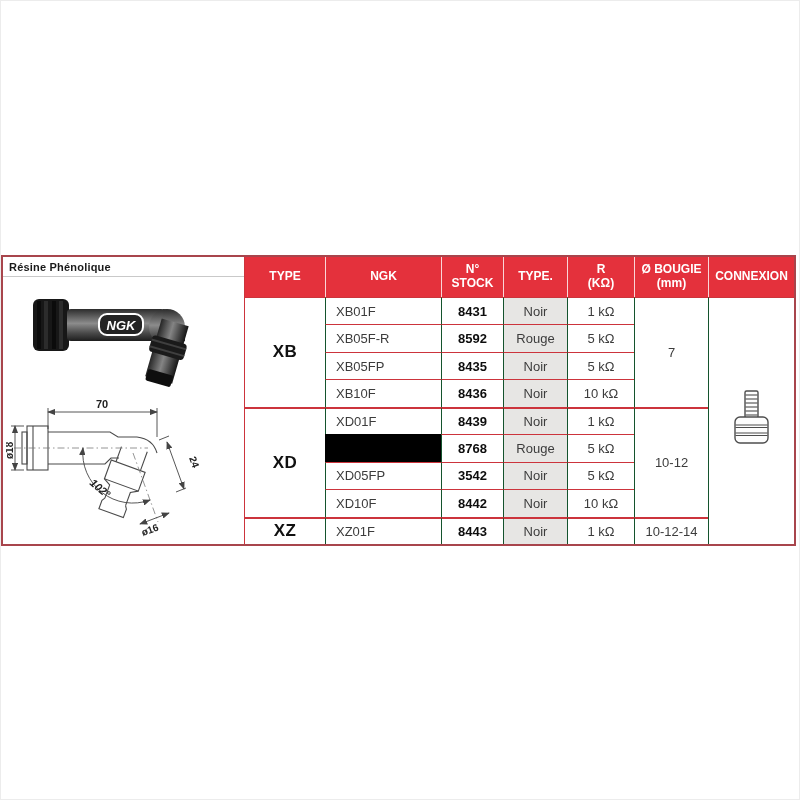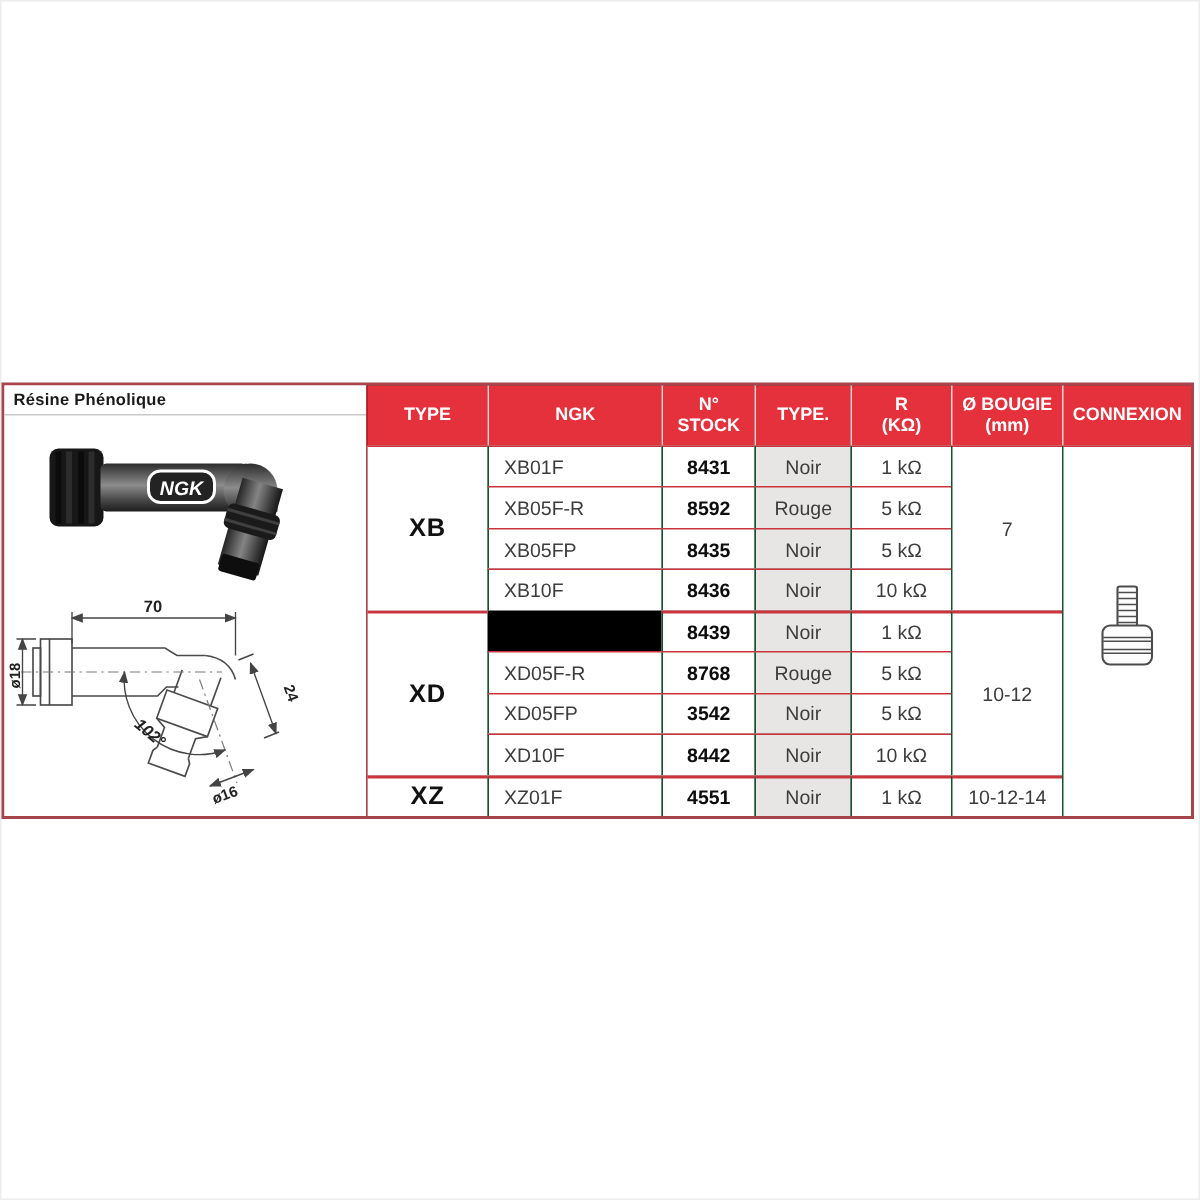--- a/index.html
+++ b/index.html
@@ -183,41 +183,41 @@
     <div class="bc bl ngk-cell" style="grid-area:4/2/5/3">XB05FP</div>
     <div class="bc bl stock-cell" style="grid-area:4/3/5/4">8435</div>
     <div class="bc bl coul-cell" style="grid-area:4/4/5/5">Noir</div>
     <div class="bc bl" style="grid-area:4/5/5/6">5 kΩ</div>
 
     <div class="bc bl ngk-cell" style="grid-area:5/2/6/3">XB10F</div>
     <div class="bc bl stock-cell" style="grid-area:5/3/6/4">8436</div>
     <div class="bc bl coul-cell" style="grid-area:5/4/6/5">Noir</div>
     <div class="bc bl" style="grid-area:5/5/6/6">10 kΩ</div>
 
+    <div class="bc bl ngk-cell gt" style="grid-area:6/2/7/3">XD01F</div>
     <div class="bc bl stock-cell gt" style="grid-area:6/3/7/4">8439</div>
     <div class="bc bl coul-cell gt" style="grid-area:6/4/7/5">Noir</div>
     <div class="bc bl gt" style="grid-area:6/5/7/6">1 kΩ</div>
 
-    <div class="bc bl ngk-cell" style="grid-area:7/2/8/3">XD05F-R</div>
     <div class="bc bl stock-cell" style="grid-area:7/3/8/4">8768</div>
     <div class="bc bl coul-cell" style="grid-area:7/4/8/5">Rouge</div>
     <div class="bc bl" style="grid-area:7/5/8/6">5 kΩ</div>
 
     <div class="bc bl ngk-cell" style="grid-area:8/2/9/3">XD05FP</div>
     <div class="bc bl stock-cell" style="grid-area:8/3/9/4">3542</div>
     <div class="bc bl coul-cell" style="grid-area:8/4/9/5">Noir</div>
     <div class="bc bl" style="grid-area:8/5/9/6">5 kΩ</div>
 
     <div class="bc bl ngk-cell" style="grid-area:9/2/10/3">XD10F</div>
     <div class="bc bl stock-cell" style="grid-area:9/3/10/4">8442</div>
     <div class="bc bl coul-cell" style="grid-area:9/4/10/5">Noir</div>
     <div class="bc bl" style="grid-area:9/5/10/6">10 kΩ</div>
 
     <div class="bc bl ngk-cell gt" style="grid-area:10/2/11/3">XZ01F</div>
-    <div class="bc bl stock-cell gt" style="grid-area:10/3/11/4">4551</div>
+    <div class="bc bl stock-cell gt" style="grid-area:10/3/11/4">8443</div>
     <div class="bc bl coul-cell gt" style="grid-area:10/4/11/5">Noir</div>
     <div class="bc bl gt" style="grid-area:10/5/11/6">1 kΩ</div>
 
     <div class="bc bl" style="grid-area:2/6/6/7">7</div>
     <div class="bc bl gt" style="grid-area:6/6/10/7">10-12</div>
     <div class="bc bl gt" style="grid-area:10/6/11/7">10-12-14</div>
 
     <div class="bc bl conn-cell" style="grid-area:2/7/11/8">
       <svg width="46" height="64" viewBox="0 0 46 64">
         <g stroke="#4d4d4d" stroke-width="1.4" fill="#fdfdfd">

